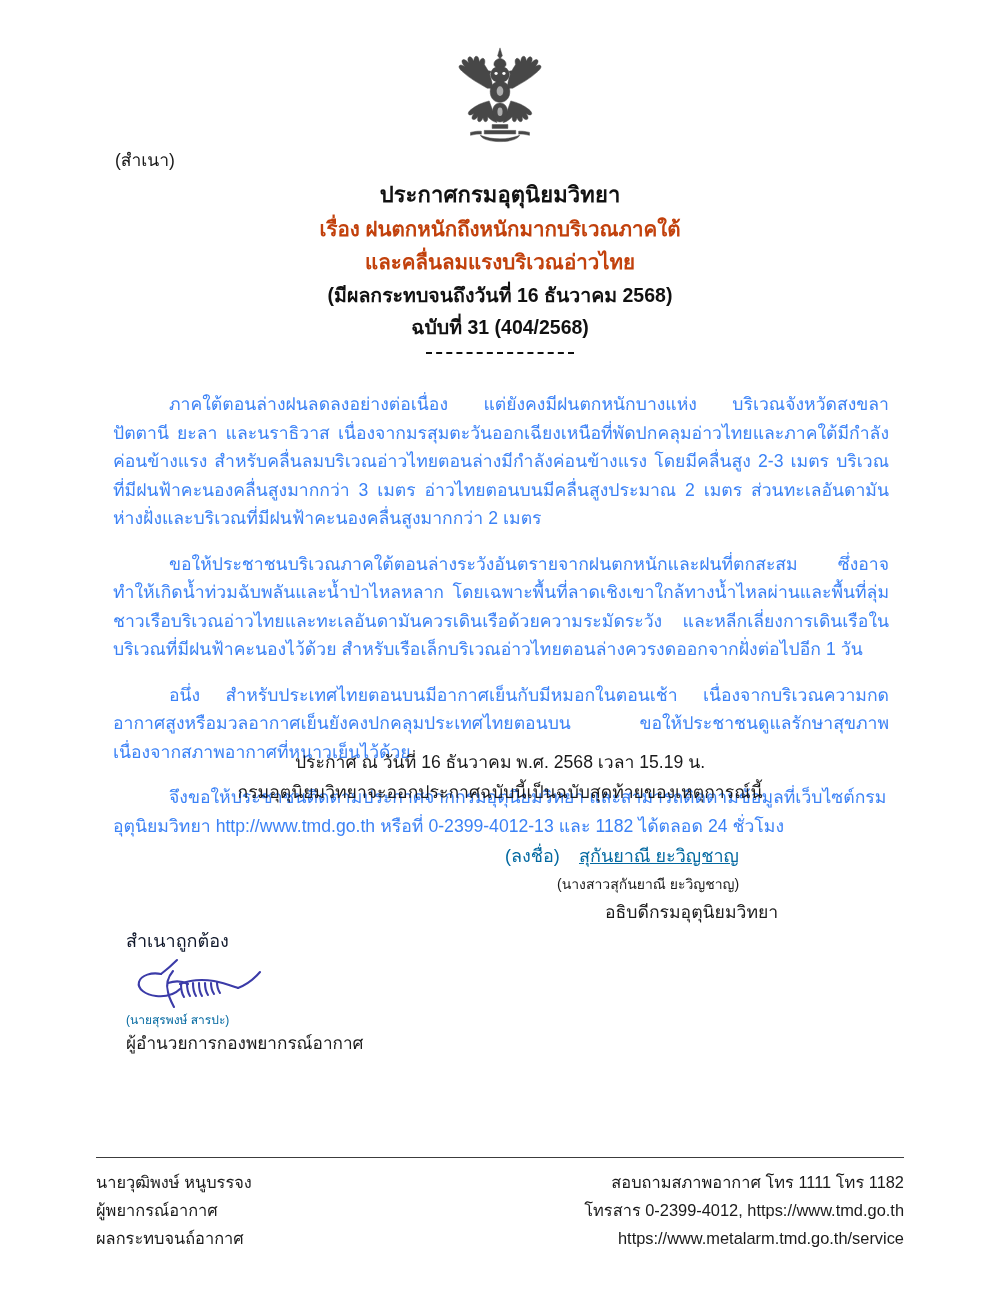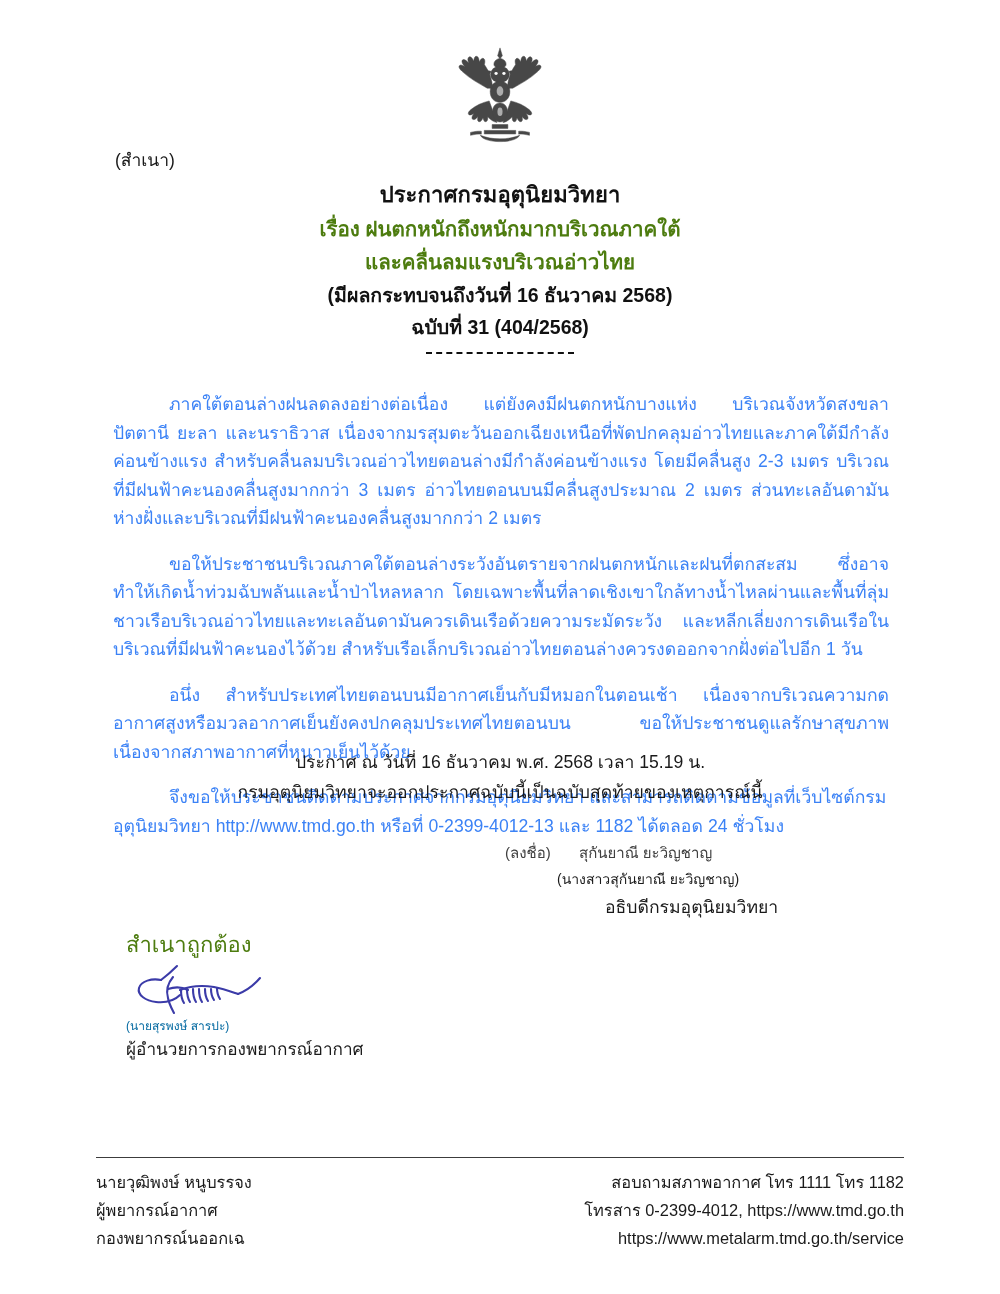--- a/index.html
+++ b/index.html
@@ -56,21 +56,21 @@
     font-size: 22px;
     font-weight: bold;
     letter-spacing: 0.1px;
     line-height: 1.55;
     color: #111111;
   }
   .title-sub {
     font-size: 20.5px;
     font-weight: bold;
     line-height: 1.62;
-    color: #4d7c0f;
+    color: #c2410c;
   }
   .title-effect {
     font-size: 19.5px;
     font-weight: bold;
     line-height: 1.66;
     color: #111111;
   }
   .title-issue {
     font-size: 19.5px;
     font-weight: bold;
@@ -120,24 +120,25 @@
   }
 
   
   .sign-block {
     position: absolute;
     left: 505px;
     top: 840px;
     width: 330px;
   }
   .sign-row {
-    font-size: 15px;
+    font-size: 18px;
     line-height: 1.78;
     white-space: nowrap;
-    color: #404040;
+    color: #0369a1;
+    text-decoration: underline;
   }
   .sign-row .lbl {
     display: inline-block;
     min-width: 74px;
   }
   .sign-name-paren {
     font-size: 14px;
     line-height: 1.78;
     padding-left: 52px;
     color: #1a1a1a;
@@ -150,23 +151,23 @@
   }
 
   
   .certify-block {
     position: absolute;
     left: 126px;
     top: 928px;
     width: 340px;
   }
   .certify-label {
-    font-size: 22px;
+    font-size: 18px;
     line-height: 1.5;
-    color: #4d7c0f;
+    color: #0f172a;
   }
   .sig-mark {
     width: 150px;
     height: 52px;
     margin: 2px 0 2px 6px;
     display: block;
   }
   .certify-name {
     font-size: 12px;
     line-height: 1.55;
@@ -308,21 +309,21 @@
     </svg>
     <div class="certify-name">(นายสุรพงษ์ สารปะ)</div>
     <div class="certify-position">ผู้อำนวยการกองพยากรณ์อากาศ</div>
   </div>
 
   <div class="footer-rule"></div>
   <div class="footer">
     <div class="footer-left">
       <div class="footer-line">นายวุฒิพงษ์ หนูบรรจง</div>
       <div class="footer-line">ผู้พยากรณ์อากาศ</div>
-      <div class="footer-line">กองพยากรณ์นออกเฉ</div>
+      <div class="footer-line">ผลกระทบจนถ์อากาศ</div>
     </div>
     <div class="footer-right">
       <div class="footer-line">สอบถามสภาพอากาศ โทร 1111 โทร 1182</div>
       <div class="footer-line">โทรสาร 0-2399-4012, https://www.tmd.go.th</div>
       <div class="footer-line">https://www.metalarm.tmd.go.th/service</div>
     </div>
   </div>
 
 </div>
 

